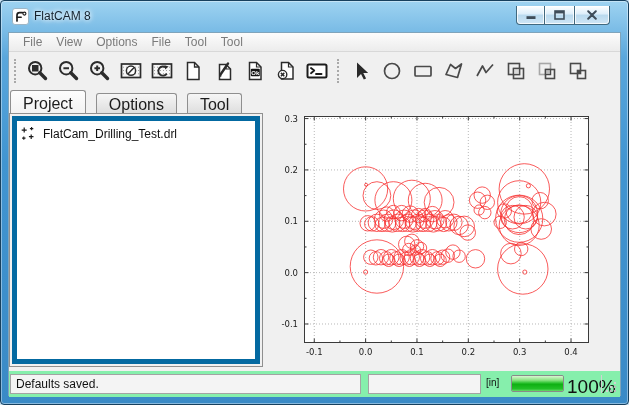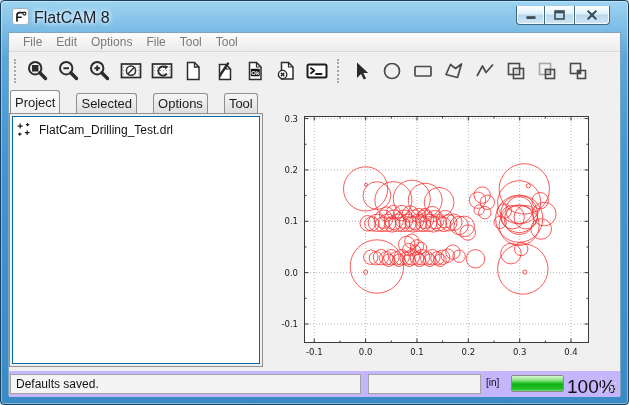--- a/index.html
+++ b/index.html
@@ -4,51 +4,51 @@
 <style>
   *{margin:0;padding:0;box-sizing:border-box}
   html,body{width:629px;height:405px;overflow:hidden}
   body{font-family:"Liberation Sans",sans-serif;background:#cfe6f5}
   #window{position:relative;width:629px;height:405px;border:1px solid #17405e;border-radius:4px;
     background:linear-gradient(180deg,#9ed3f1 0%,#5aa7dc 14%,#4195d1 40%,#3a8ac6 100%);
     box-shadow:inset 0 0 0 1px rgba(255,255,255,.4);overflow:hidden}
   
   #titlebar{position:absolute;left:0;top:0;right:0;height:31px}
   .app-icon{position:absolute;left:11px;top:7px;width:17px;height:17px}
-  .title-text{position:absolute;left:33px;top:8px;font-size:16px;color:#16232f;
+  .title-text{position:absolute;left:33px;top:8px;font-size:12px;color:#16232f;
     text-shadow:0 0 4px rgba(255,255,255,.95),0 0 6px rgba(255,255,255,.9)}
   #winbtns{position:absolute;right:18px;top:5px;display:flex}
   .winbtn{height:19px;border:1px solid #41697f;border-top:none;display:flex;align-items:center;justify-content:center;cursor:default;
     background:linear-gradient(180deg,#feffff 0%,#ddeefa 45%,#b9d9ee 50%,#cfe6f5 100%);
     box-shadow:inset 0 0 0 1px rgba(255,255,255,.8)}
   .winbtn-min{width:29px;border-radius:0 0 0 4px}
   .winbtn-max{width:29px;border-left:none;border-right:none}
   .winbtn-close{width:36px;border-radius:0 0 4px 0}
   
   #content{position:absolute;left:7px;right:7px;top:31px;bottom:8px;background:#f0f0f0;border:1px solid #7fa4bb}
   #menubar{position:absolute;left:0;top:0;right:0;height:19px;display:flex;align-items:flex-start;padding-left:7px;
     background:linear-gradient(180deg,#fcfcfc,#ececec);border-bottom:1px solid #d8d8d8}
   .menu-item{padding:2px 7px;font-size:12px;color:#7b7b7b}
   #toolbar{position:absolute;left:0;top:19px;right:0;height:38px;display:flex;align-items:center;background:#f0f0f0}
   .tb-handle{width:0;height:24px;border-left:2px dotted #a9a9a9;margin:0 6px 0 5px}
   .tbtn{width:31px;height:31px;display:flex;align-items:center;justify-content:center;border-radius:2px}
   
   #tabbar{position:absolute;left:1px;top:57px;height:23px;display:flex;align-items:flex-end;z-index:3}
-  .tab{height:20px;padding:2px 4px 0;margin-right:16px;font-size:13px;color:#1c1c1c;
+  .tab{height:20px;padding:2px 12px 0;margin-right:10px;font-size:16px;color:#1c1c1c;
     border:1px solid #8f8f8f;border-bottom:none;border-radius:3px 3px 0 0;
     background:linear-gradient(180deg,#f6f6f6,#dedede)}
   .tab.active{height:23px;padding-top:4px;background:linear-gradient(180deg,#fdfdfd,#f2f2f2)}
   
   #tree-frame{position:absolute;left:0;top:80px;width:254px;height:254px;border:1px solid #8f8f8f;background:#f0f0f0;padding:2px;z-index:2}
-  #tree-inner{width:100%;height:100%;background:#ffffff;border:1px solid #0369a1;padding:5px 4px}
+  #tree-inner{width:100%;height:100%;background:#ffffff;border:5px solid #0369a1;padding:5px 4px}
   .tree-item{display:flex;align-items:center;gap:7px;font-size:12px;color:#111}
   
   #figure{position:absolute;left:255px;top:57px;width:356px;height:281px;background:#f0f0f0}
   
-  #statusbar{position:absolute;left:0;right:0;top:338px;height:26px;background:#c4b5fd}
+  #statusbar{position:absolute;left:0;right:0;top:338px;height:26px;background:#86efac}
   .status-box{position:absolute;top:3px;height:20px;border:1px solid #a3a3a3;background:#f4f4f4;
     font-size:12px;color:#111;line-height:18px;padding-left:5px}
   #status-units{position:absolute;left:477px;top:6px;font-size:10px;color:#111}
   #progress{position:absolute;left:502px;top:4px;width:53px;height:17px;border:1px solid #8a8a8a;border-radius:2px;overflow:hidden;background:#e8e8e8}
   #progress-fill{width:100%;height:100%;
     background:linear-gradient(180deg,#d9f6d0 0%,#8ae381 28%,#2fc433 46%,#0fb013 55%,#22c026 85%,#68d96c 100%)}
   #progress-label{position:absolute;left:558px;top:5px;font-size:19px;color:#111}
   .status-sep{position:absolute;left:592px;top:4px;height:18px;border-left:1px solid #d2d2d2}
   #grip{position:absolute;right:2px;bottom:3px;width:13px;height:13px}
   svg{display:block}
@@ -83,21 +83,21 @@
             <path d="M1.2,1.2 L8.8,8.8 M8.8,1.2 L1.2,8.8" stroke="#3f4d59" stroke-width="2" stroke-linecap="round"></path>
           </svg>
       </div>
     </div>
   </div>
 
   <div id="content">
 
     <div id="menubar">
       <span class="menu-item">File</span>
-      <span class="menu-item">Edit</span>
+      <span class="menu-item">View</span>
       <span class="menu-item">Options</span>
       <span class="menu-item">File</span>
       <span class="menu-item">Tool</span>
       <span class="menu-item">Tool</span>
     </div>
 
     <div id="toolbar">
       <div class="tb-handle"></div>
 
       <div class="tbtn" title="zoom-fit-icon">
@@ -221,21 +221,20 @@
         <svg width="24" height="24" viewBox="0 0 24 24">
           <rect x="4.5" y="4.5" width="10" height="10" fill="none" stroke="#4a4a4a" stroke-width="1.6"></rect>
           <rect x="11.5" y="11.5" width="8" height="8" fill="none" stroke="#4a4a4a" stroke-width="1.6"></rect>
           <rect x="11.5" y="11.5" width="3" height="3" fill="#4a4a4a"></rect>
         </svg>
       </div>
     </div>
 
     <div id="tabbar">
       <div class="tab active">Project</div>
-      <div class="tab">Selected</div>
       <div class="tab">Options</div>
       <div class="tab">Tool</div>
     </div>
 
     <div id="tree-frame">
       <div id="tree-inner">
         <div class="tree-item">
           <svg width="15" height="15" viewBox="0 0 15 15">
             <path d="M3.2,1.6 V6.6 M0.7,4.1 H5.7" stroke="#1a1a1a" stroke-width="1.2"></path>
             <path d="M10.6,0.9 V4.3 M8.9,2.6 H12.3" stroke="#1a1a1a" stroke-width="1.1"></path>

